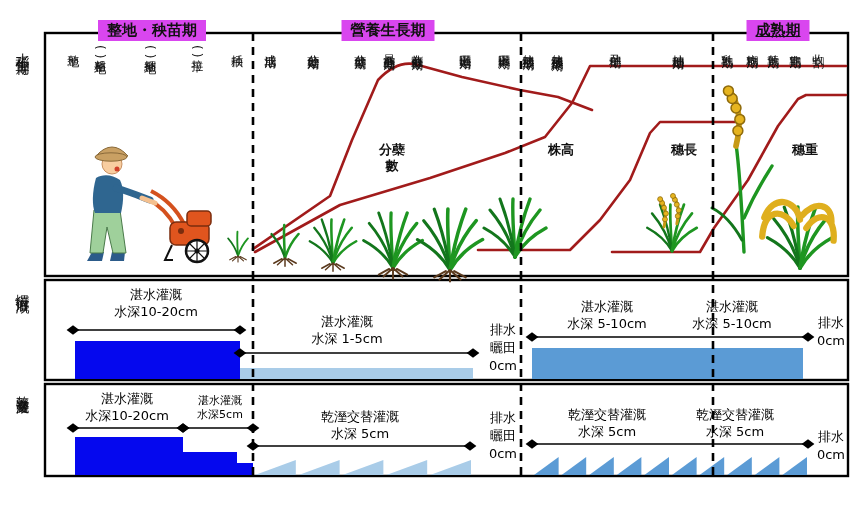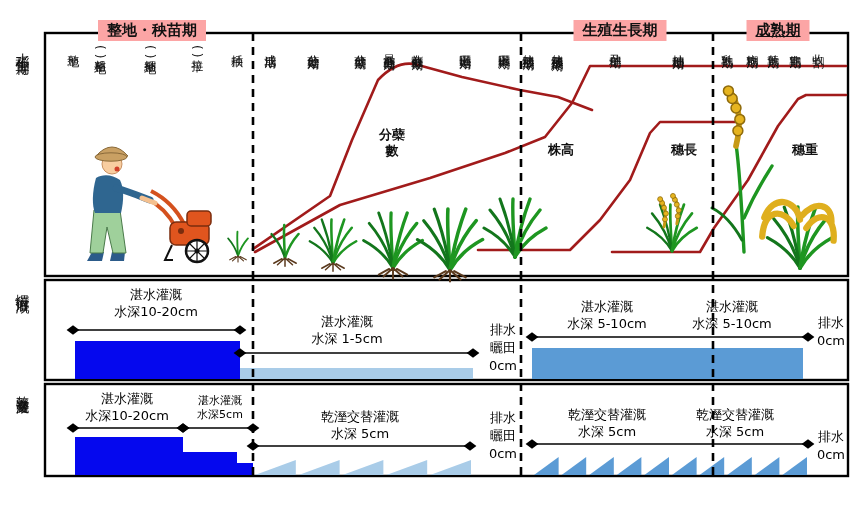--- a/index.html
+++ b/index.html
@@ -3,21 +3,21 @@
 <meta charset="utf-8">
 <style>
   html,body{margin:0;padding:0;background:#fff;}
   #stage-canvas{position:relative;width:864px;height:506px;background:#fff;overflow:hidden;
     font-family:"DejaVu Sans",sans-serif;color:#111;}
   #gfx{position:absolute;left:0;top:0;z-index:1;}
   .vstage{position:absolute;z-index:3;writing-mode:vertical-rl;text-orientation:mixed;
     font-size:12px;line-height:1.05;letter-spacing:1px;transform:translateX(-50%);color:#111;}
   .vside{position:absolute;z-index:3;writing-mode:vertical-rl;text-orientation:upright;
     font-size:14px;line-height:1;letter-spacing:2px;color:#111;}
-  .hdr{position:absolute;z-index:4;top:20px;transform:translateX(-50%);background:#fca5a5;
+  .hdr{position:absolute;z-index:4;top:20px;transform:translateX(-50%);background:#d946ef;
     font-weight:bold;font-size:15px;padding:1px 9px;white-space:nowrap;color:#111;}
   .ilabel{position:absolute;z-index:3;transform:translateX(-50%);text-align:center;
     font-size:13px;line-height:1.3;white-space:nowrap;color:#000;}
   .ilabel.small{font-size:11px;}
   .dlabel{position:absolute;z-index:3;transform:translateX(-50%);text-align:center;
     font-size:13px;line-height:1.38;white-space:nowrap;color:#000;}
   .rlabel{position:absolute;z-index:3;transform:translateX(-50%);text-align:center;
     font-size:13px;font-weight:bold;white-space:nowrap;}
   .rlabel.wrap{white-space:normal;width:36px;line-height:1.25;}
   .bl{fill:none;stroke:#1E9621;stroke-width:3.4;stroke-linecap:round;}
@@ -192,21 +192,21 @@
       <line class="dash" x1="253" y1="33" x2="253" y2="476"></line>
       <line class="dash" x1="521" y1="33" x2="521" y2="476"></line>
       <line class="dash" x1="713" y1="33" x2="713" y2="476"></line>
     </g>
   </svg>
 
   <div class="vside" style="left:16px;top:42px;">水稻生育期</div>
   <div class="vside" style="left:16px;top:283px;">慣行灌溉</div>
   <div class="vside" style="left:16px;top:386px;font-size:13px;letter-spacing:1px;">乾溼交替灌溉</div>
 
-  <div class="rlabel wrap" style="left:392px;top:127px;font-family:Liberation Serif, serif;">分蘗數</div>
+  <div class="rlabel wrap" style="left:392px;top:142px;font-family:Liberation Serif, serif;">分蘗數</div>
   <div class="rlabel" style="left:561px;top:141px;">株高</div>
   <div class="rlabel" style="left:684px;top:141px;">穗長</div>
   <div class="rlabel" style="left:805px;top:141px;">穗重</div>
 
   <div class="ilabel" style="left:156px;top:287px;">
     <span style="display:block">湛水灌溉</span>
     <span style="display:block">水深10-20cm</span>
   </div>
   <div class="ilabel" style="left:347px;top:314px;">
     <span style="display:block">湛水灌溉</span>
@@ -254,21 +254,21 @@
   <div class="ilabel" style="left:735px;top:407px;">
     <span style="display:block">乾溼交替灌溉</span>
     <span style="display:block">水深 5cm</span>
   </div>
   <div class="dlabel" style="left:831px;top:428px;">
     <span style="display:block">排水</span>
     <span style="display:block">0cm</span>
   </div>
 
 <div class="hdr" style="left: 152px;">整地・秧苗期</div>
-    <div class="hdr" style="left: 620px;">生殖生長期</div>
+    <div class="hdr" style="left: 388px;">營養生長期</div>
     <div class="hdr" style="left: 778px; text-decoration: underline;">成熟期</div>
     <div class="vstage" style="left: 73px; top: 45px;">整地</div>
     <div class="vstage" style="left: 100px; top: 45px;">(粗整地)</div>
     <div class="vstage" style="left: 150px; top: 45px;">(細整地)</div>
     <div class="vstage" style="left: 197px; top: 45px;">(拉平)</div>
     <div class="vstage" style="left: 237px; top: 45px;">插秧</div>
     <div class="vstage" style="left: 270px; top: 45px;">成活期</div>
     <div class="vstage" style="left: 313px; top: 45px;">分蘗始期</div>
     <div class="vstage" style="left: 360px; top: 45px;">分蘗盛期</div>
     <div class="vstage" style="left: 389px; top: 45px;">最高分蘗期</div>

